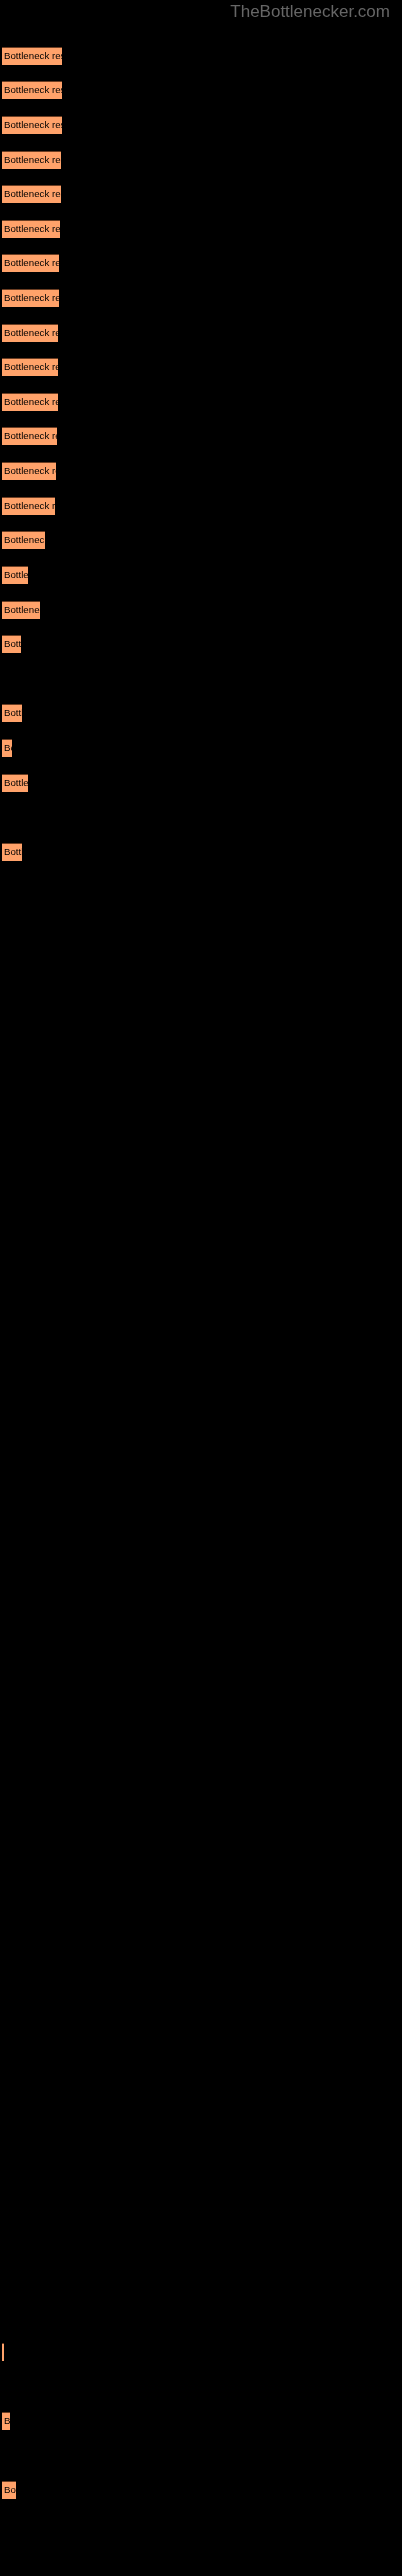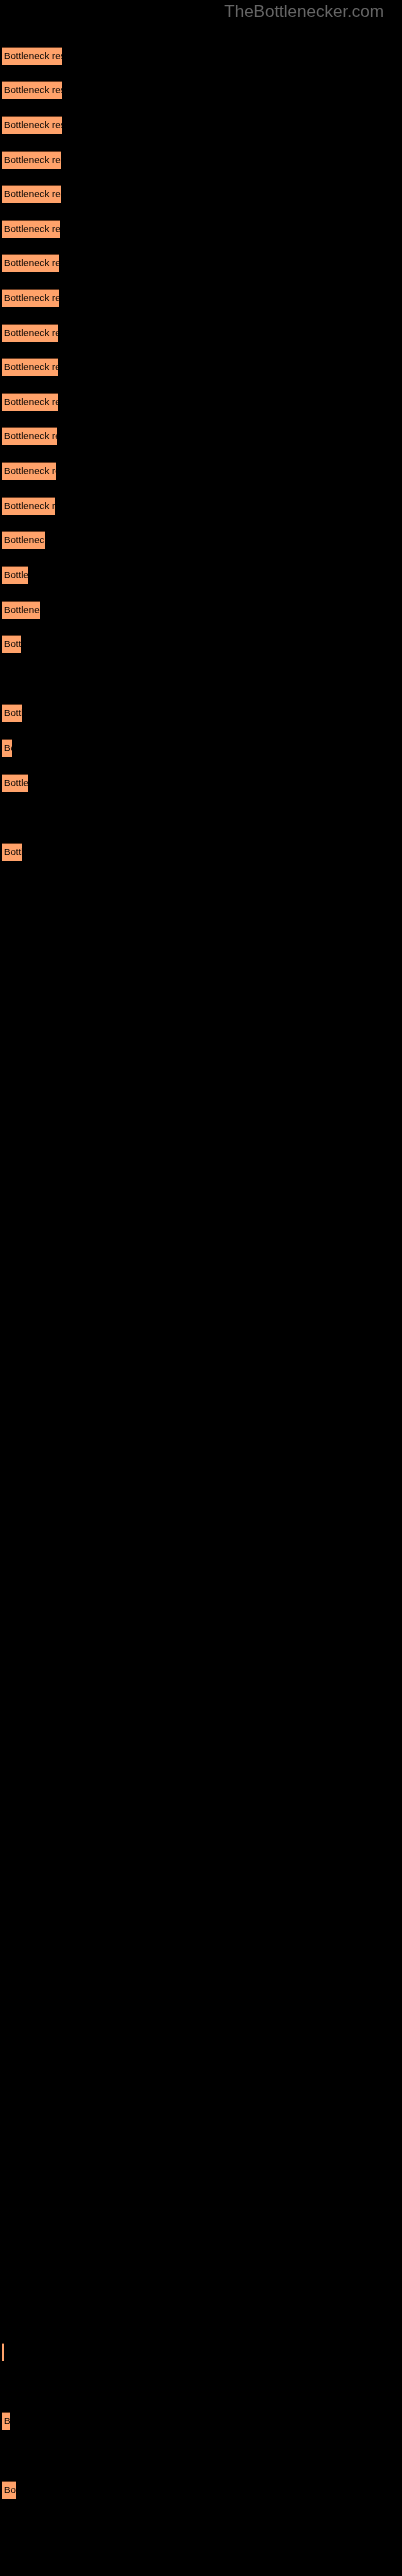--- a/index.html
+++ b/index.html
@@ -11,21 +11,21 @@
     position: relative;
     width: 403px;
     height: 2576px;
     background: #000000;
     overflow: hidden;
     font-family: "Liberation Sans", sans-serif;
   }
   #site-title {
     position: absolute;
     top: 1.6px;
-    right: 19px;
+    right: 13px;
     color: #666666;
     font-size: 17px;
     font-family: "Liberation Sans", sans-serif;
     letter-spacing: 0px;
     white-space: nowrap;
   }
   #plot {
     position: absolute;
     left: 0;
     top: 0;

